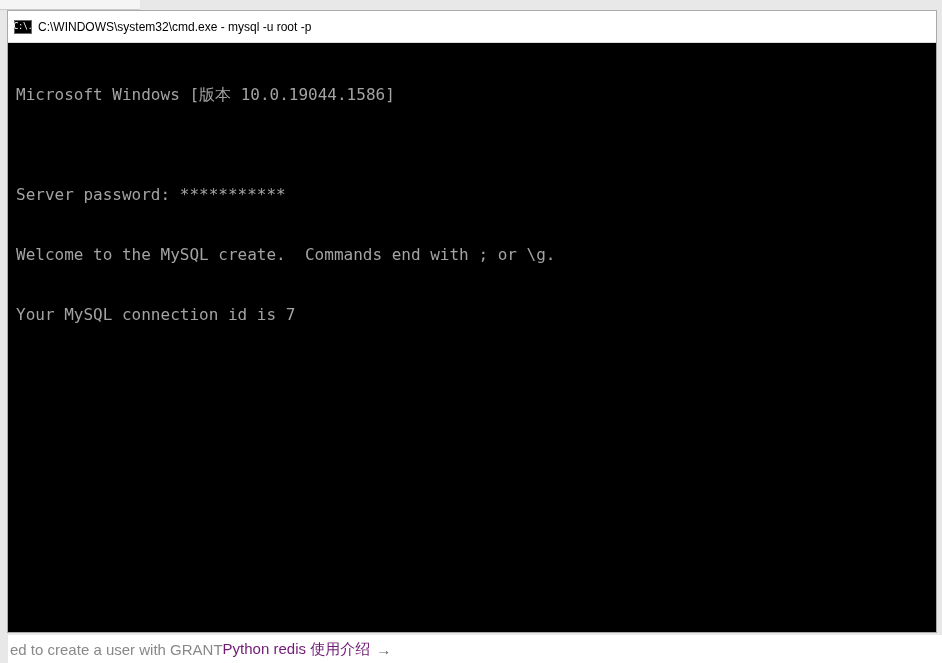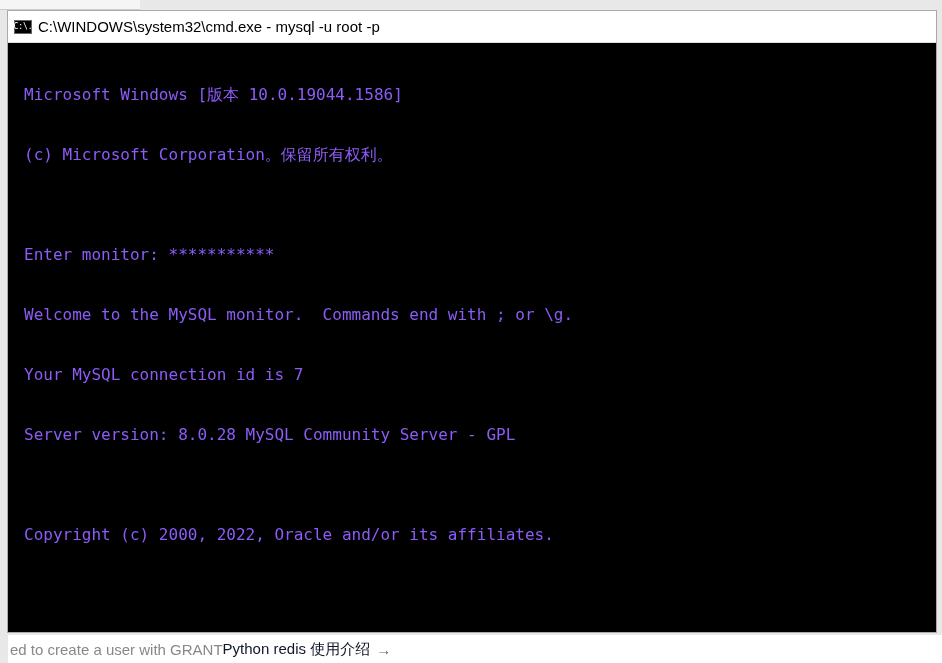--- a/index.html
+++ b/index.html
@@ -41,31 +41,31 @@
       color: #fff;
       font-size: 8px;
       font-family: monospace;
       display: flex;
       align-items: center;
       justify-content: center;
       margin-right: 6px;
       border: 1px solid #666;
     }
     .titlebar-text {
-      font-size: 15px;
+      font-size: 12px;
       color: #000;
     }
     .terminal {
       flex: 1;
       background: #000;
-      color: #8b5cf6;
+      color: #a3a3a3;
       font-family: "NSimSun", "SimSun", "Consolas", monospace;
       font-size: 16px;
       line-height: 20px;
-      padding: 2px 16px;
+      padding: 2px 8px;
       white-space: pre-wrap;
       overflow: hidden;
     }
     .terminal-line {
       white-space: pre;
     }
     .bottom-strip {
       position: absolute;
       bottom: 0;
       left: 8px;
@@ -75,21 +75,21 @@
       display: flex;
       align-items: center;
       padding: 10px 2px;
     }
     .bottom-link {
       color: #888;
       font-size: 15px;
       font-family: Arial, sans-serif;
     }
     .bottom-text {
-      color: #0f172a;
+      color: #701a75;
       font-size: 15px;
       font-family: Arial, "Microsoft YaHei", sans-serif;
     }
     .arrow {
       color: #666;
       font-size: 15px;
       margin-left: 6px;
     }
     .behind-bar {
       position: absolute;
@@ -106,28 +106,25 @@
 
 <div class="behind-bar"></div>
 
 <div class="window">
   <div class="titlebar">
     <div class="titlebar-icon">C:\.</div>
     <div class="titlebar-text">C:\WINDOWS\system32\cmd.exe - mysql  -u root -p</div>
   </div>
   <div class="terminal">
     <div class="terminal-line">Microsoft Windows [版本 10.0.19044.1586]</div>
-    <div class="terminal-line">(c) Microsoft Corporation。保留所有权利。</div>
     <div class="terminal-line"></div>
-    <div class="terminal-line">Enter monitor: ***********</div>
-    <div class="terminal-line">Welcome to the MySQL monitor.  Commands end with ; or \g.</div>
+    <div class="terminal-line">Server password: ***********</div>
+    <div class="terminal-line">Welcome to the MySQL create.  Commands end with ; or \g.</div>
     <div class="terminal-line">Your MySQL connection id is 7</div>
-    <div class="terminal-line">Server version: 8.0.28 MySQL Community Server - GPL</div>
     <div class="terminal-line"></div>
-    <div class="terminal-line">Copyright (c) 2000, 2022, Oracle and/or its affiliates.</div>
     <div class="terminal-line"></div>
     
     
     
     <div class="terminal-line"></div>
     
     <div class="terminal-line"></div>
     
   </div>
 </div>

